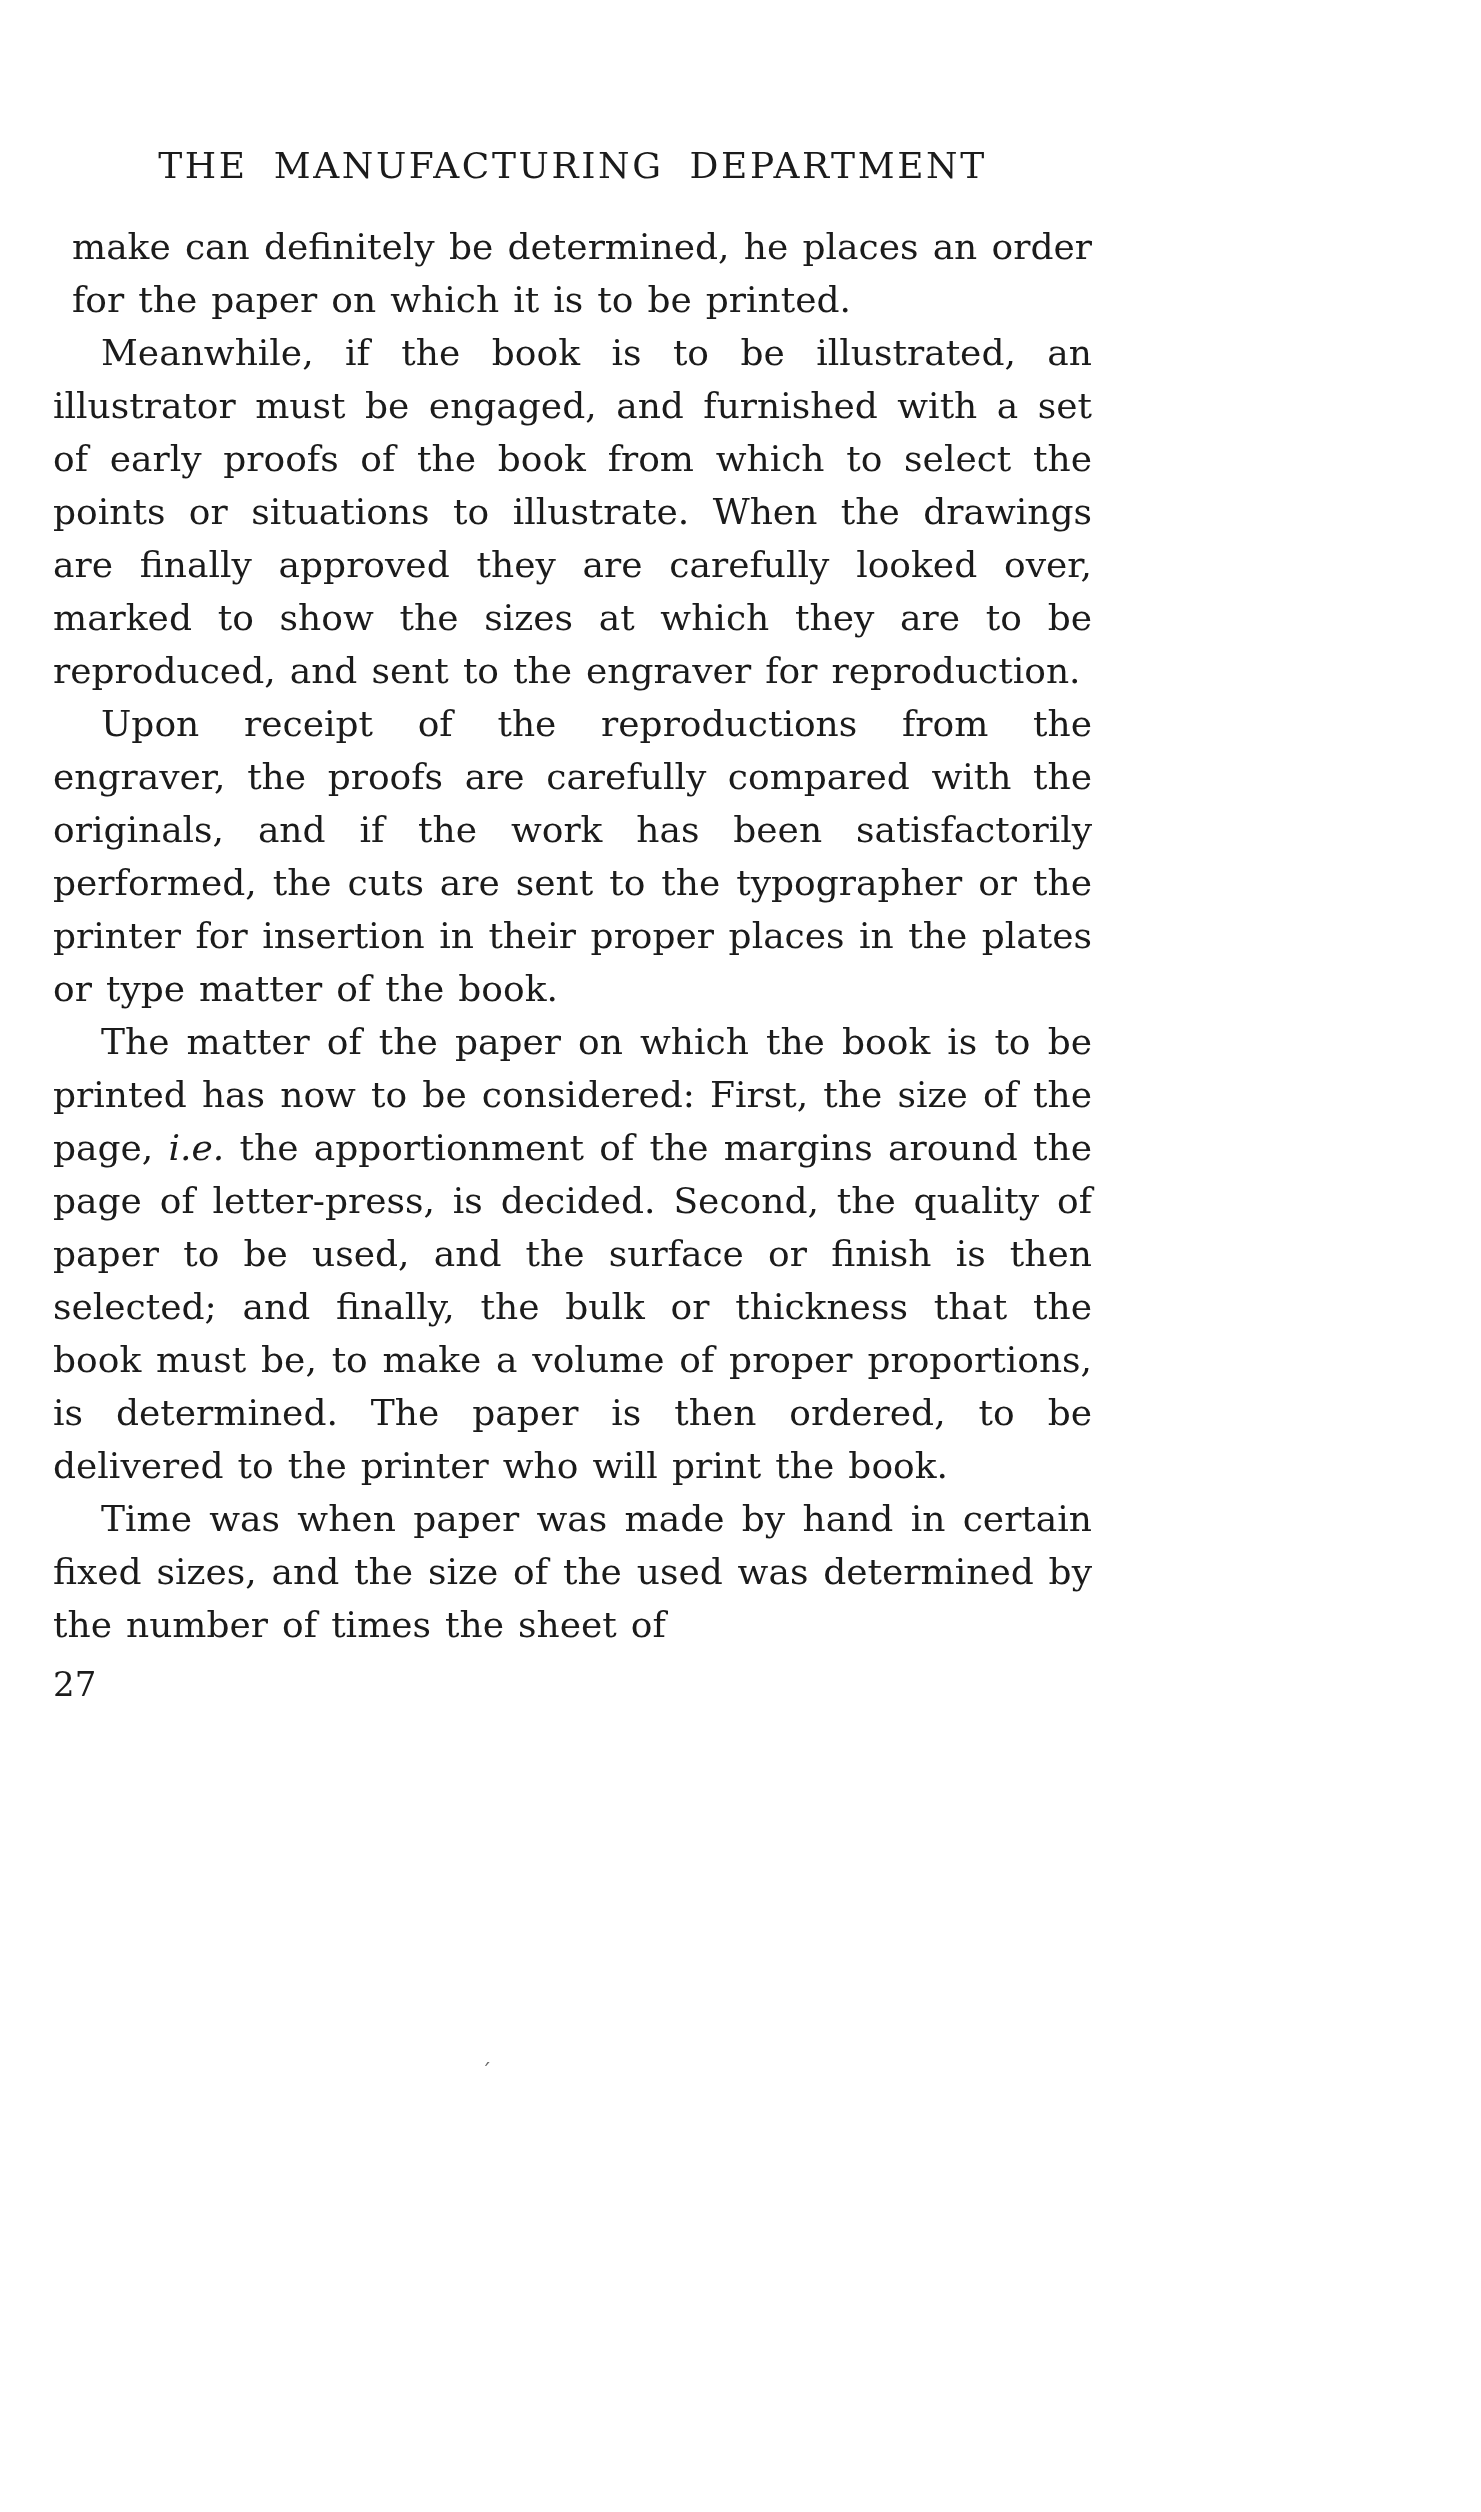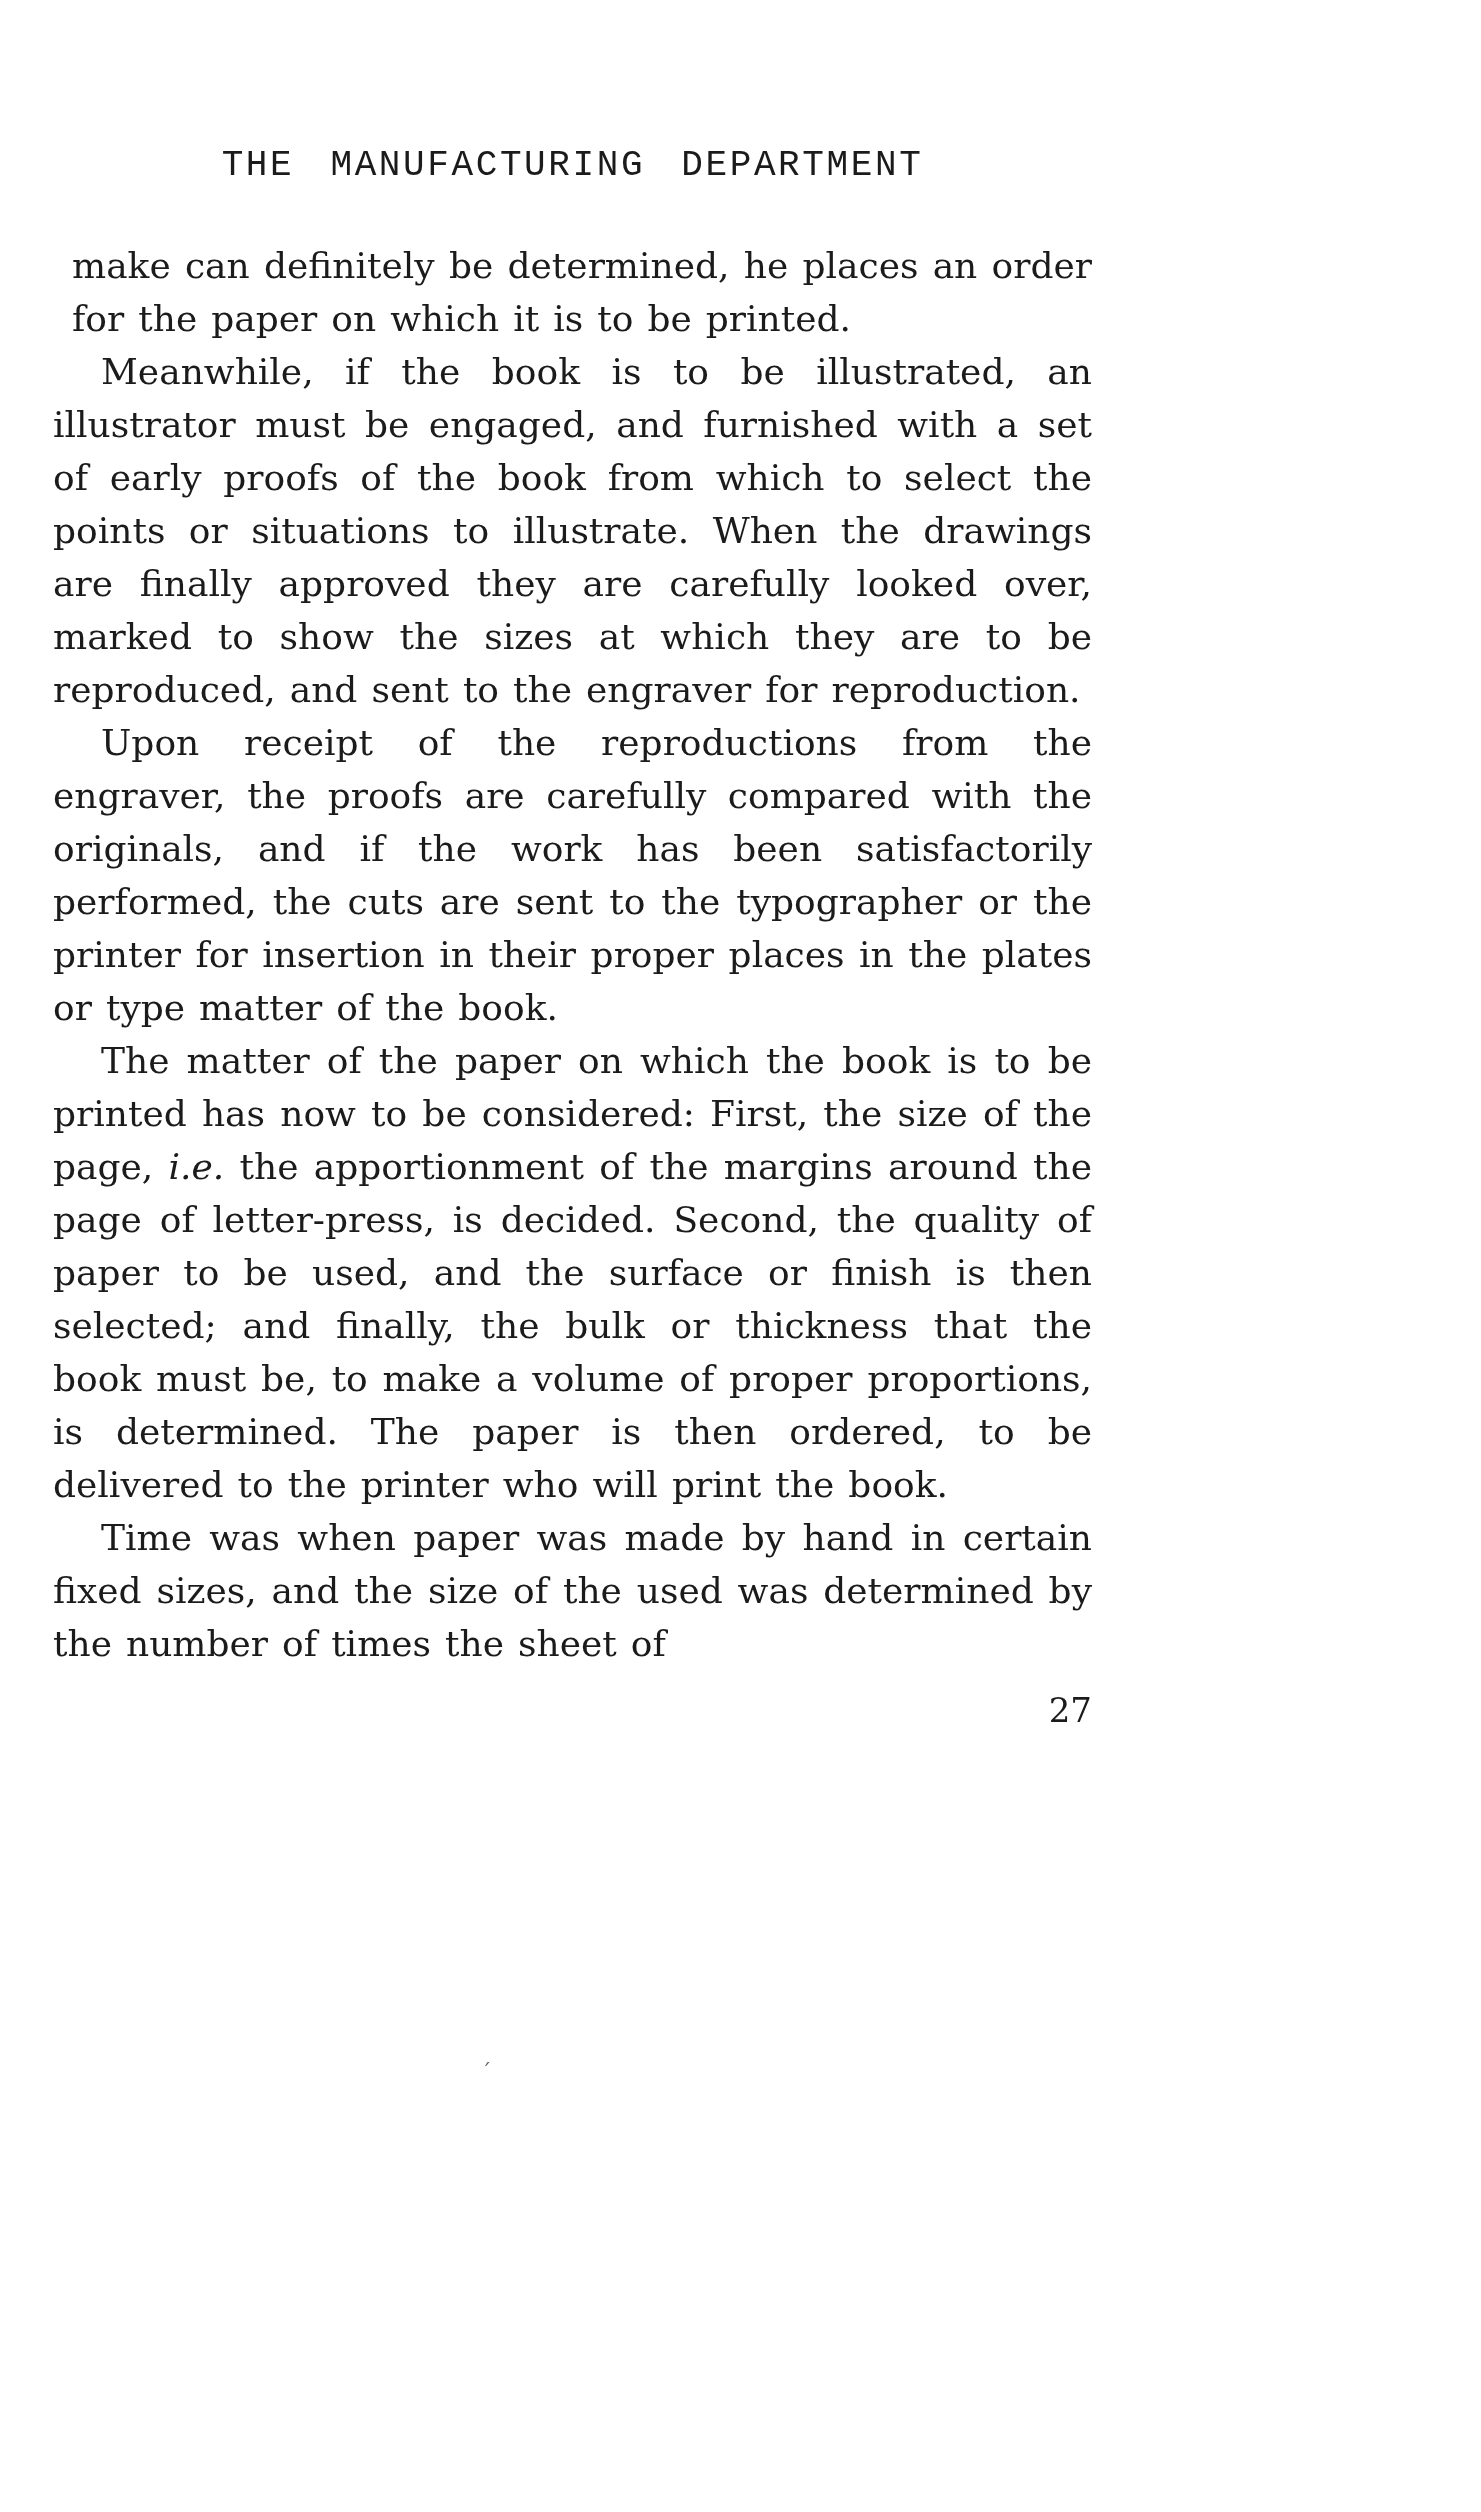--- a/index.html
+++ b/index.html
@@ -21,44 +21,43 @@
     left: 53px;
     top: 144px;
     width: 1039px;
   }
   .running-head {
     font-size: 36px;
     font-weight: 400;
     text-align: center;
     letter-spacing: 2.6px;
     word-spacing: 12px;
-    margin: 0 0 52px 0;
+    margin: 0 0 33px 0;
     line-height: 1.2;
     white-space: nowrap;
-    font-family: Liberation Mono, monospace;
   }
   .para {
     font-size: 36px;
     line-height: 53px;
     text-align: justify;
     text-indent: 48px;
     margin: 0;
     word-spacing: 2.6px;
   }
   .para.no-indent {
     text-indent: 0;
     margin-left: 19px;
   }
   .para em {
   }
   .folio {
     font-size: 34px;
     line-height: 53px;
-    text-align: right;
-    margin-top: 14px;
+    text-align: left;
+    margin-top: 7px;
   }
   .artifact {
     position: absolute;
     left: 481px;
     top: 2060px;
     font-size: 20.6px;
     color: #666;
     font-family: "DejaVu Serif", serif;
   }
 </style>

